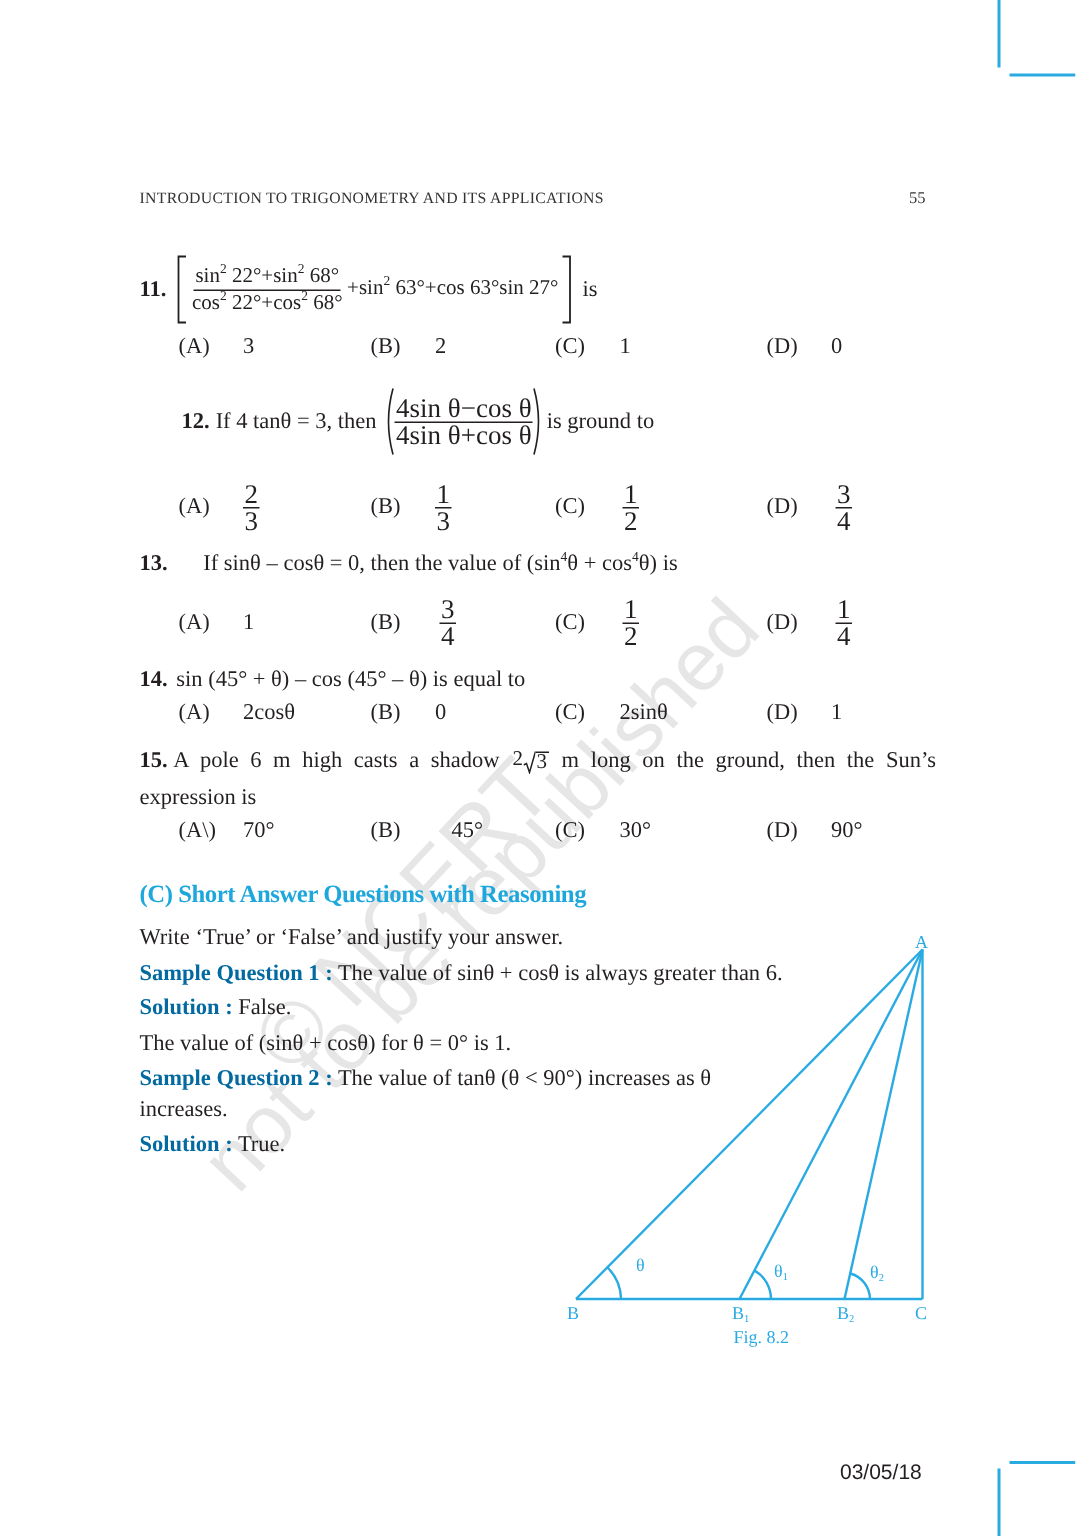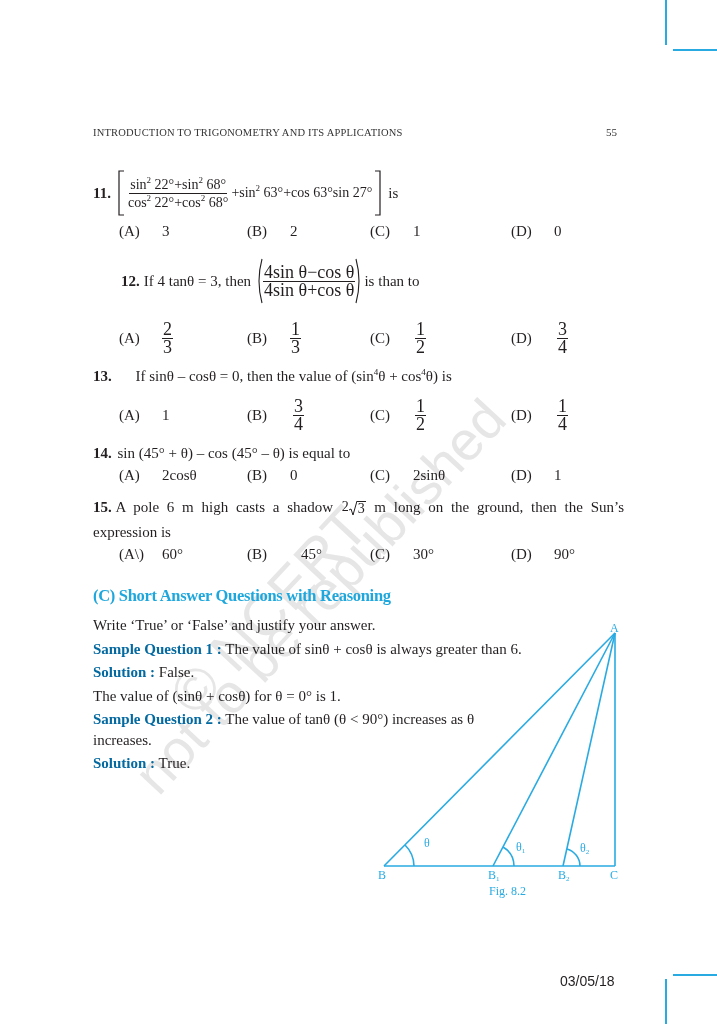--- a/index.html
+++ b/index.html
@@ -71,21 +71,21 @@
   <svg width="8" height="46" viewBox="0 0 8 46" style="margin-left:4px;">
         <path d="M7 1 Q1 23 7 45" fill="none" stroke="#231f20" stroke-width="1.1"></path>
       </svg>
   <span class="frac">
     <span class="num">4sin θ−cos θ</span>
     <span class="den">4sin θ+cos θ</span>
   </span>
   <svg width="8" height="46" viewBox="0 0 8 46">
         <path d="M1 1 Q7 23 1 45" fill="none" stroke="#231f20" stroke-width="1.1"></path>
       </svg>
-  <span style="margin-left:1px;">is than to</span>
+  <span style="margin-left:1px;">is ground to</span>
 </div>
 
 <div class="abs opt" style="left:119px; top:318px; height:40px; display:flex; align-items:center;">
       <span>(A)</span>
       <span class="frac" style="position:absolute; left:43px;">
         <span class="num">2</span>
         <span class="den">3</span>
       </span>
     </div>
 <div class="abs opt" style="left:247px; top:318px; height:40px; display:flex; align-items:center;">
@@ -155,21 +155,21 @@
   <span style="display:inline-flex; align-items:flex-end; font-size:14px;">
         <span>2</span>
         <svg width="8" height="16" viewBox="0 0 8 16">
           <path d="M0 10 L2 9 L4 15 L8 1" fill="none" stroke="#231f20" stroke-width="1"></path>
         </svg>
         <span class="sqrt">3</span>
       </span>
   <span style="word-spacing:4px;">m long on the ground, then the Sun’s</span>
 </div>
 <div class="abs q" style="left:93px; top:523px;">expression is</div>
-<div class="abs opt" style="left:119px; top:546px;"><span>(A\)</span><span style="position:absolute; left:43px;">60°</span></div>
+<div class="abs opt" style="left:119px; top:546px;"><span>(A\)</span><span style="position:absolute; left:43px;">70°</span></div>
 <div class="abs opt" style="left:247px; top:546px;"><span>(B)</span><span style="position:absolute; left:43px;margin-left:11px;">45°</span></div>
 <div class="abs opt" style="left:370px; top:546px;"><span>(C)</span><span style="position:absolute; left:43px;">30°</span></div>
 <div class="abs opt" style="left:511px; top:546px;"><span>(D)</span><span style="position:absolute; left:43px;">90°</span></div>
 
 <div class="abs sec" style="left:93px; top:586px;">(C) Short Answer Questions with Reasoning</div>
 <div class="abs q" style="left:93px; top:616px;">Write ‘True’ or ‘False’ and justify your answer.</div>
 
 <div class="abs q" style="left:93px; top:640px;">
   <span class="blue">Sample Question 1 :</span>
   <span>The value of sinθ + cosθ is always greater than 6.</span>

